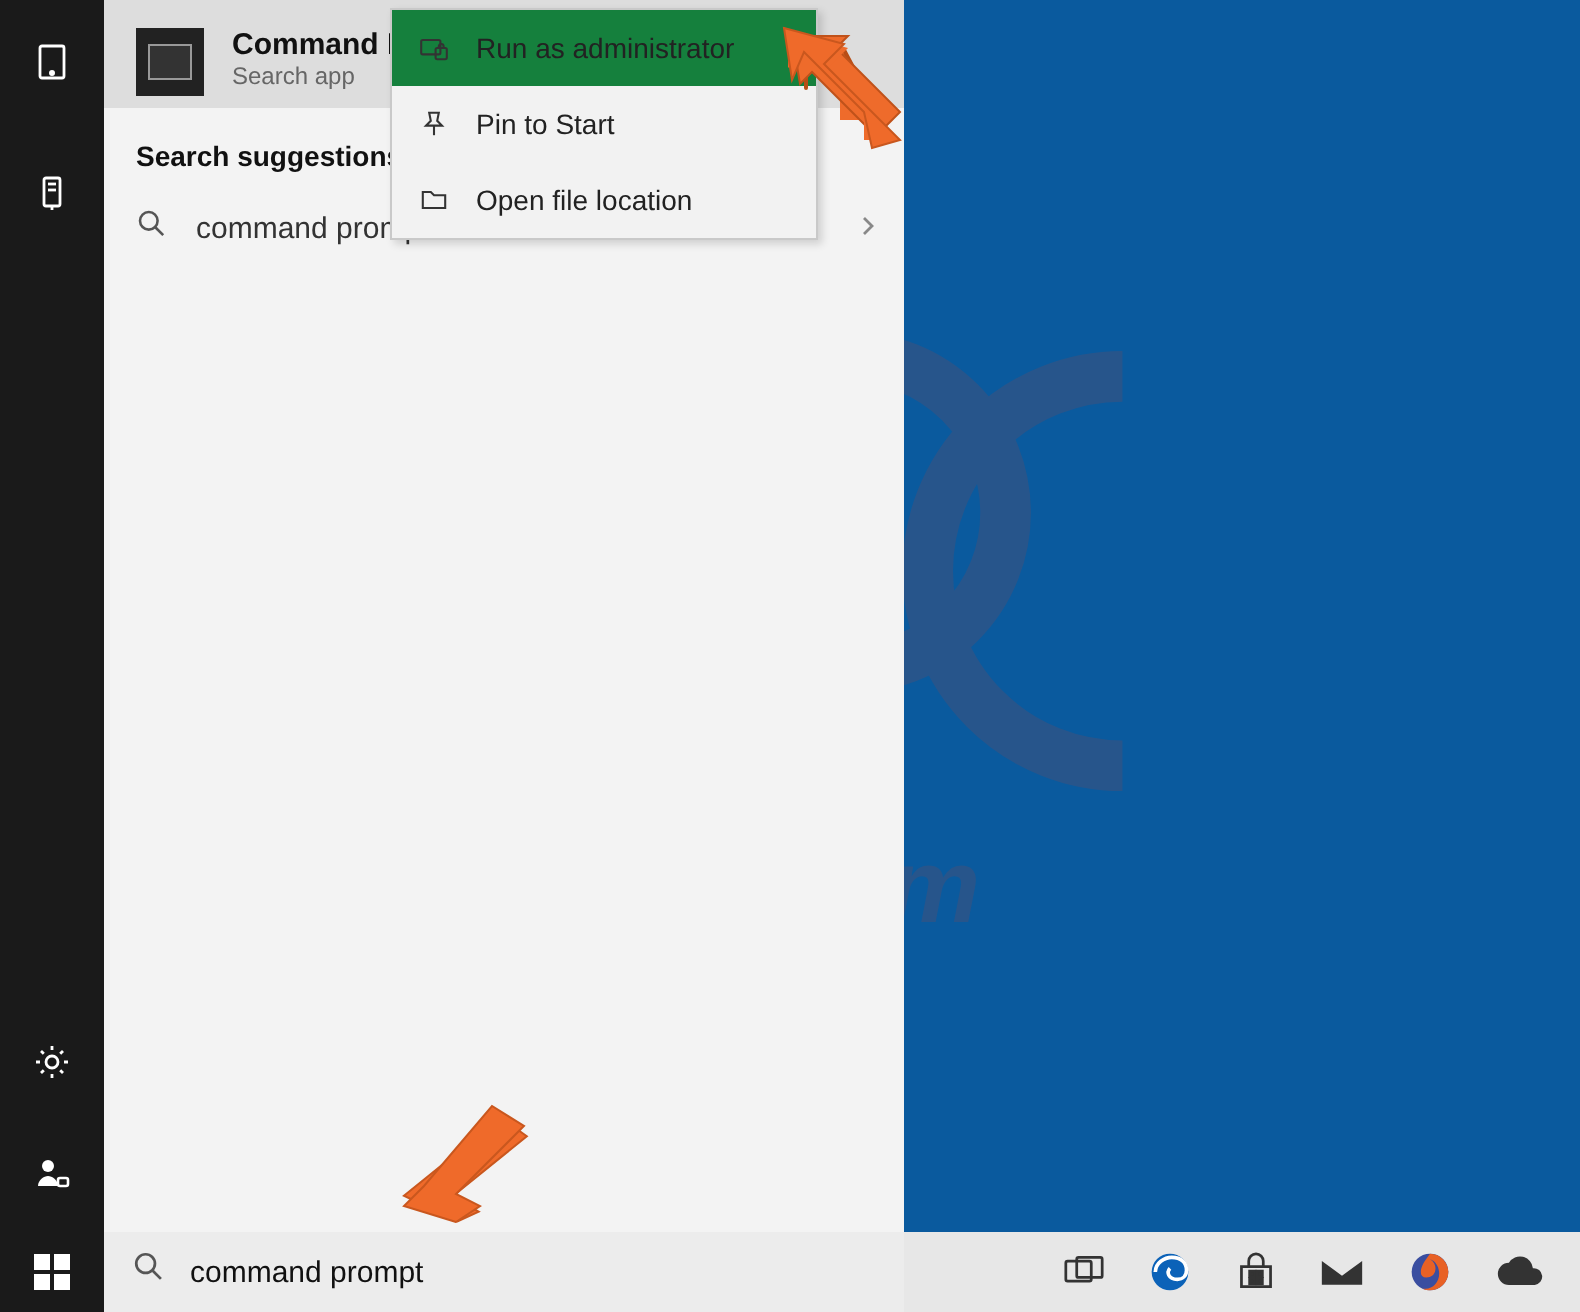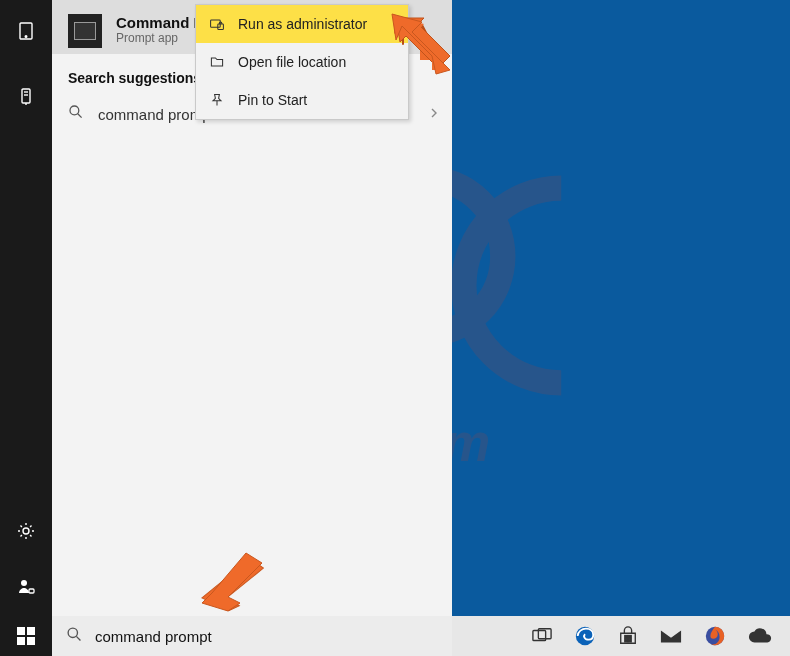--- a/index.html
+++ b/index.html
@@ -42,21 +42,21 @@
 
 
 .context-menu {
   position: absolute; left: 195px; top: 4px; width: 214px;
   background: #f2f2f2; border: 1px solid #c9c9c9; box-shadow: 2px 2px 4px rgba(0,0,0,0.15);
 }
 .ctx-item {
   display:flex; align-items:center; height: 38px; padding: 0 12px; gap: 12px;
   font-size: 14px; color:#222; cursor:pointer;
 }
-.ctx-item.hover { background: #fde047; }
+.ctx-item.hover { background: #15803d; }
 .ctx-icon { width:18px; display:flex; justify-content:center; color:#333; }
 
 
 .wm {
   position:absolute; left: 52px; top: 120px; width: 590px; height: 370px;
   pointer-events:none; opacity: 0.14;
 }
 .wm svg { width:100%; height:100%; }
 
 
@@ -143,21 +143,21 @@
     </div>
   </div>
 
   <div class="search-panel">
     <div class="best-match">
       <div class="bm-icon">
           <div class="bm-icon-inner"></div>
         </div>
       <div>
         <div class="bm-title">Command Prompt</div>
-        <div class="bm-sub">Prompt app</div>
+        <div class="bm-sub">Search app</div>
       </div>
     </div>
     <div class="section-label">Search suggestions</div>
     <div class="suggestion">
       <span class="sg-icon">
         <svg width="16" height="16" viewBox="0 0 20 20" stroke="#555" fill="none" stroke-width="1.6">
             <circle cx="8" cy="8" r="5.5"></circle>
             <line x1="12.2" y1="12.2" x2="17" y2="17"></line>
           </svg>
       </span>
@@ -177,33 +177,33 @@
             <rect x="2" y="5" width="12" height="9" rx="1"></rect>
             <rect x="11" y="10" width="7" height="7" rx="1"></rect>
             <path d="M13 10v-1a1.5 1.5 0 0 1 3 0v1"></path>
           </svg>
       </span>
       <span>Run as administrator</span>
     </div>
     <div class="ctx-item">
       <span class="ctx-icon">
         <svg width="16" height="16" viewBox="0 0 20 20" stroke="#333" fill="none" stroke-width="1.3">
-            <path d="M3 5h5l2 2h7v8H3z"></path>
-          </svg>
-      </span>
-      <span>Open file location</span>
+            <path d="M7 3h6l-1 5 3 3H5l3-3z"></path>
+            <line x1="10" y1="11" x2="10" y2="17"></line>
+          </svg>
+      </span>
+      <span>Pin to Start</span>
     </div>
     <div class="ctx-item">
       <span class="ctx-icon">
         <svg width="16" height="16" viewBox="0 0 20 20" stroke="#333" fill="none" stroke-width="1.3">
-            <path d="M7 3h6l-1 5 3 3H5l3-3z"></path>
-            <line x1="10" y1="11" x2="10" y2="17"></line>
-          </svg>
-      </span>
-      <span>Pin to Start</span>
+            <path d="M3 5h5l2 2h7v8H3z"></path>
+          </svg>
+      </span>
+      <span>Open file location</span>
     </div>
   </div>
 
   <div class="taskbar">
     <div class="start-btn">
       <svg viewBox="0 0 18 18" fill="#fff">
           <rect x="0" y="0" width="8" height="8"></rect>
           <rect x="10" y="0" width="8" height="8"></rect>
           <rect x="0" y="10" width="8" height="8"></rect>
           <rect x="10" y="10" width="8" height="8"></rect>

